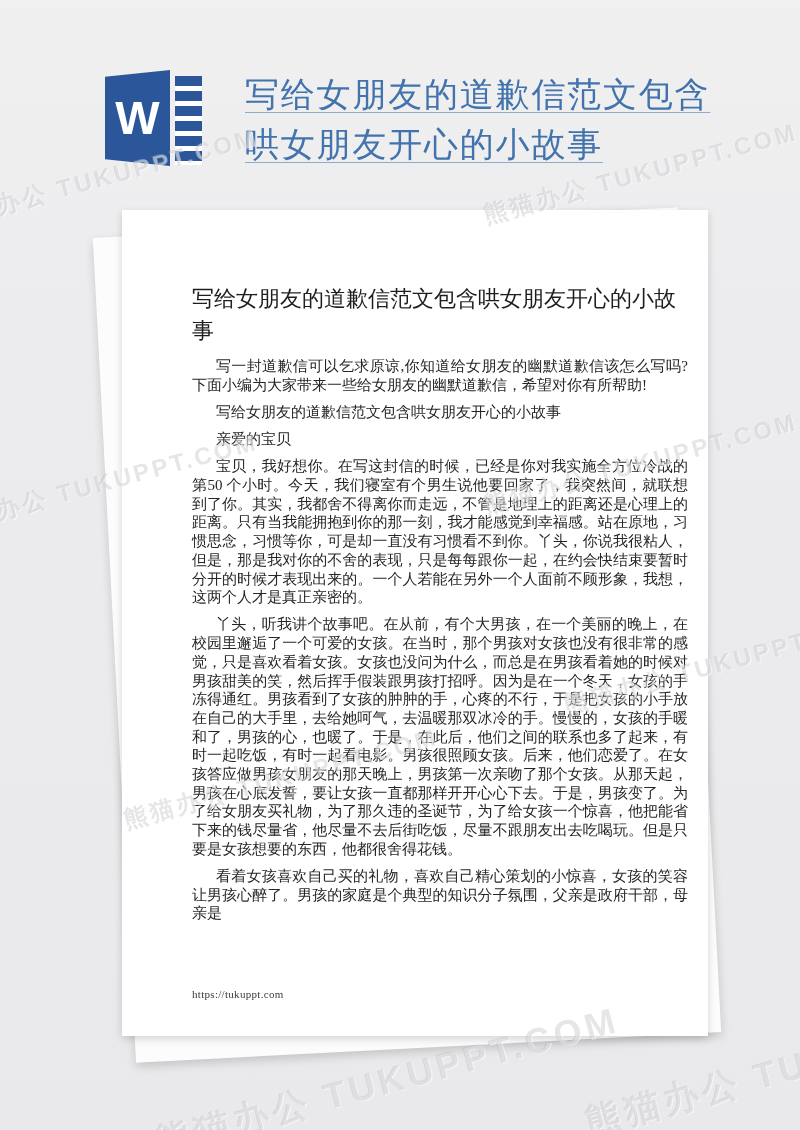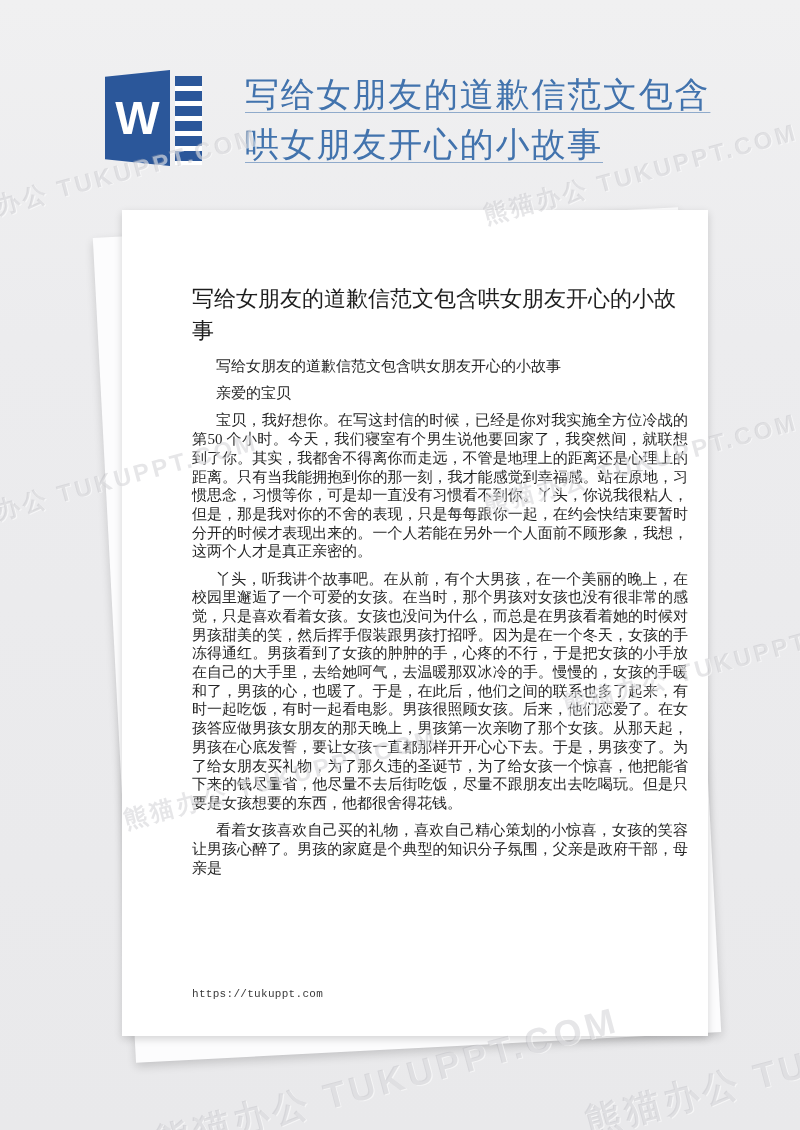--- a/index.html
+++ b/index.html
@@ -24,21 +24,21 @@
     margin:0 0 10px 0;font-family:"Liberation Serif","DejaVu Serif",serif;
     font-weight:400;font-size:22px;line-height:32px;color:#1e1e1e;
   }
   .para{
     margin:0 0 8.5px 0;font-family:"Liberation Serif","DejaVu Serif",serif;
     font-size:15px;line-height:18.7px;color:#262626;
     text-indent:24px;text-align:justify;
   }
   .doc-footer{
     position:absolute;left:70px;bottom:36px;
-    font-family:Liberation Mono, monospace;
+    font-family:Liberation Serif, serif;
     font-size:11px;letter-spacing:0.3px;color:#3a3a3a;
   }
 
   
   .header{position:absolute;left:105px;top:68px;display:flex;align-items:center;gap:40px;z-index:30;}
   .word-icon{position:relative;width:100px;height:102px;flex:0 0 auto;}
   .word-slab{
     position:absolute;left:0;top:2px;width:65px;height:96px;background:#2b579a;
     clip-path:polygon(0 7%,100% 0,100% 100%,0 93%);
     display:flex;align-items:center;justify-content:center;
@@ -77,20 +77,21 @@
 </style>
 </head>
 <body>
 
 <div class="stage">
 
   <div class="page page-behind"></div>
 
   <div class="page page-front">
     <h2 class="doc-title">写给女朋友的道歉信范文包含哄女朋友开心的小故事</h2>
+    <p class="para">写一封道歉信可以乞求原谅,你知道给女朋友的幽默道歉信该怎么写吗?下面小编为大家带来一些给女朋友的幽默道歉信，希望对你有所帮助!</p>
     <p class="para">写给女朋友的道歉信范文包含哄女朋友开心的小故事</p>
     <p class="para">亲爱的宝贝</p>
     <p class="para">宝贝，我好想你。在写这封信的时候，已经是你对我实施全方位冷战的第50 个小时。今天，我们寝室有个男生说他要回家了，我突然间，就联想到了你。其实，我都舍不得离你而走远，不管是地理上的距离还是心理上的距离。只有当我能拥抱到你的那一刻，我才能感觉到幸福感。站在原地，习惯思念，习惯等你，可是却一直没有习惯看不到你。丫头，你说我很粘人，但是，那是我对你的不舍的表现，只是每每跟你一起，在约会快结束要暂时分开的时候才表现出来的。一个人若能在另外一个人面前不顾形象，我想，这两个人才是真正亲密的。</p>
     <p class="para">丫头，听我讲个故事吧。在从前，有个大男孩，在一个美丽的晚上，在校园里邂逅了一个可爱的女孩。在当时，那个男孩对女孩也没有很非常的感觉，只是喜欢看着女孩。女孩也没问为什么，而总是在男孩看着她的时候对男孩甜美的笑，然后挥手假装跟男孩打招呼。因为是在一个冬天，女孩的手冻得通红。男孩看到了女孩的肿肿的手，心疼的不行，于是把女孩的小手放在自己的大手里，去给她呵气，去温暖那双冰冷的手。慢慢的，女孩的手暖和了，男孩的心，也暖了。于是，在此后，他们之间的联系也多了起来，有时一起吃饭，有时一起看电影。男孩很照顾女孩。后来，他们恋爱了。在女孩答应做男孩女朋友的那天晚上，男孩第一次亲吻了那个女孩。从那天起，男孩在心底发誓，要让女孩一直都那样开开心心下去。于是，男孩变了。为了给女朋友买礼物，为了那久违的圣诞节，为了给女孩一个惊喜，他把能省下来的钱尽量省，他尽量不去后街吃饭，尽量不跟朋友出去吃喝玩。但是只要是女孩想要的东西，他都很舍得花钱。</p>
     <p class="para">看着女孩喜欢自己买的礼物，喜欢自己精心策划的小惊喜，女孩的笑容让男孩心醉了。男孩的家庭是个典型的知识分子氛围，父亲是政府干部，母亲是</p>
     <div class="doc-footer">https://tukuppt.com</div>
   </div>
 
   <div class="header">
     <div class="word-icon">

